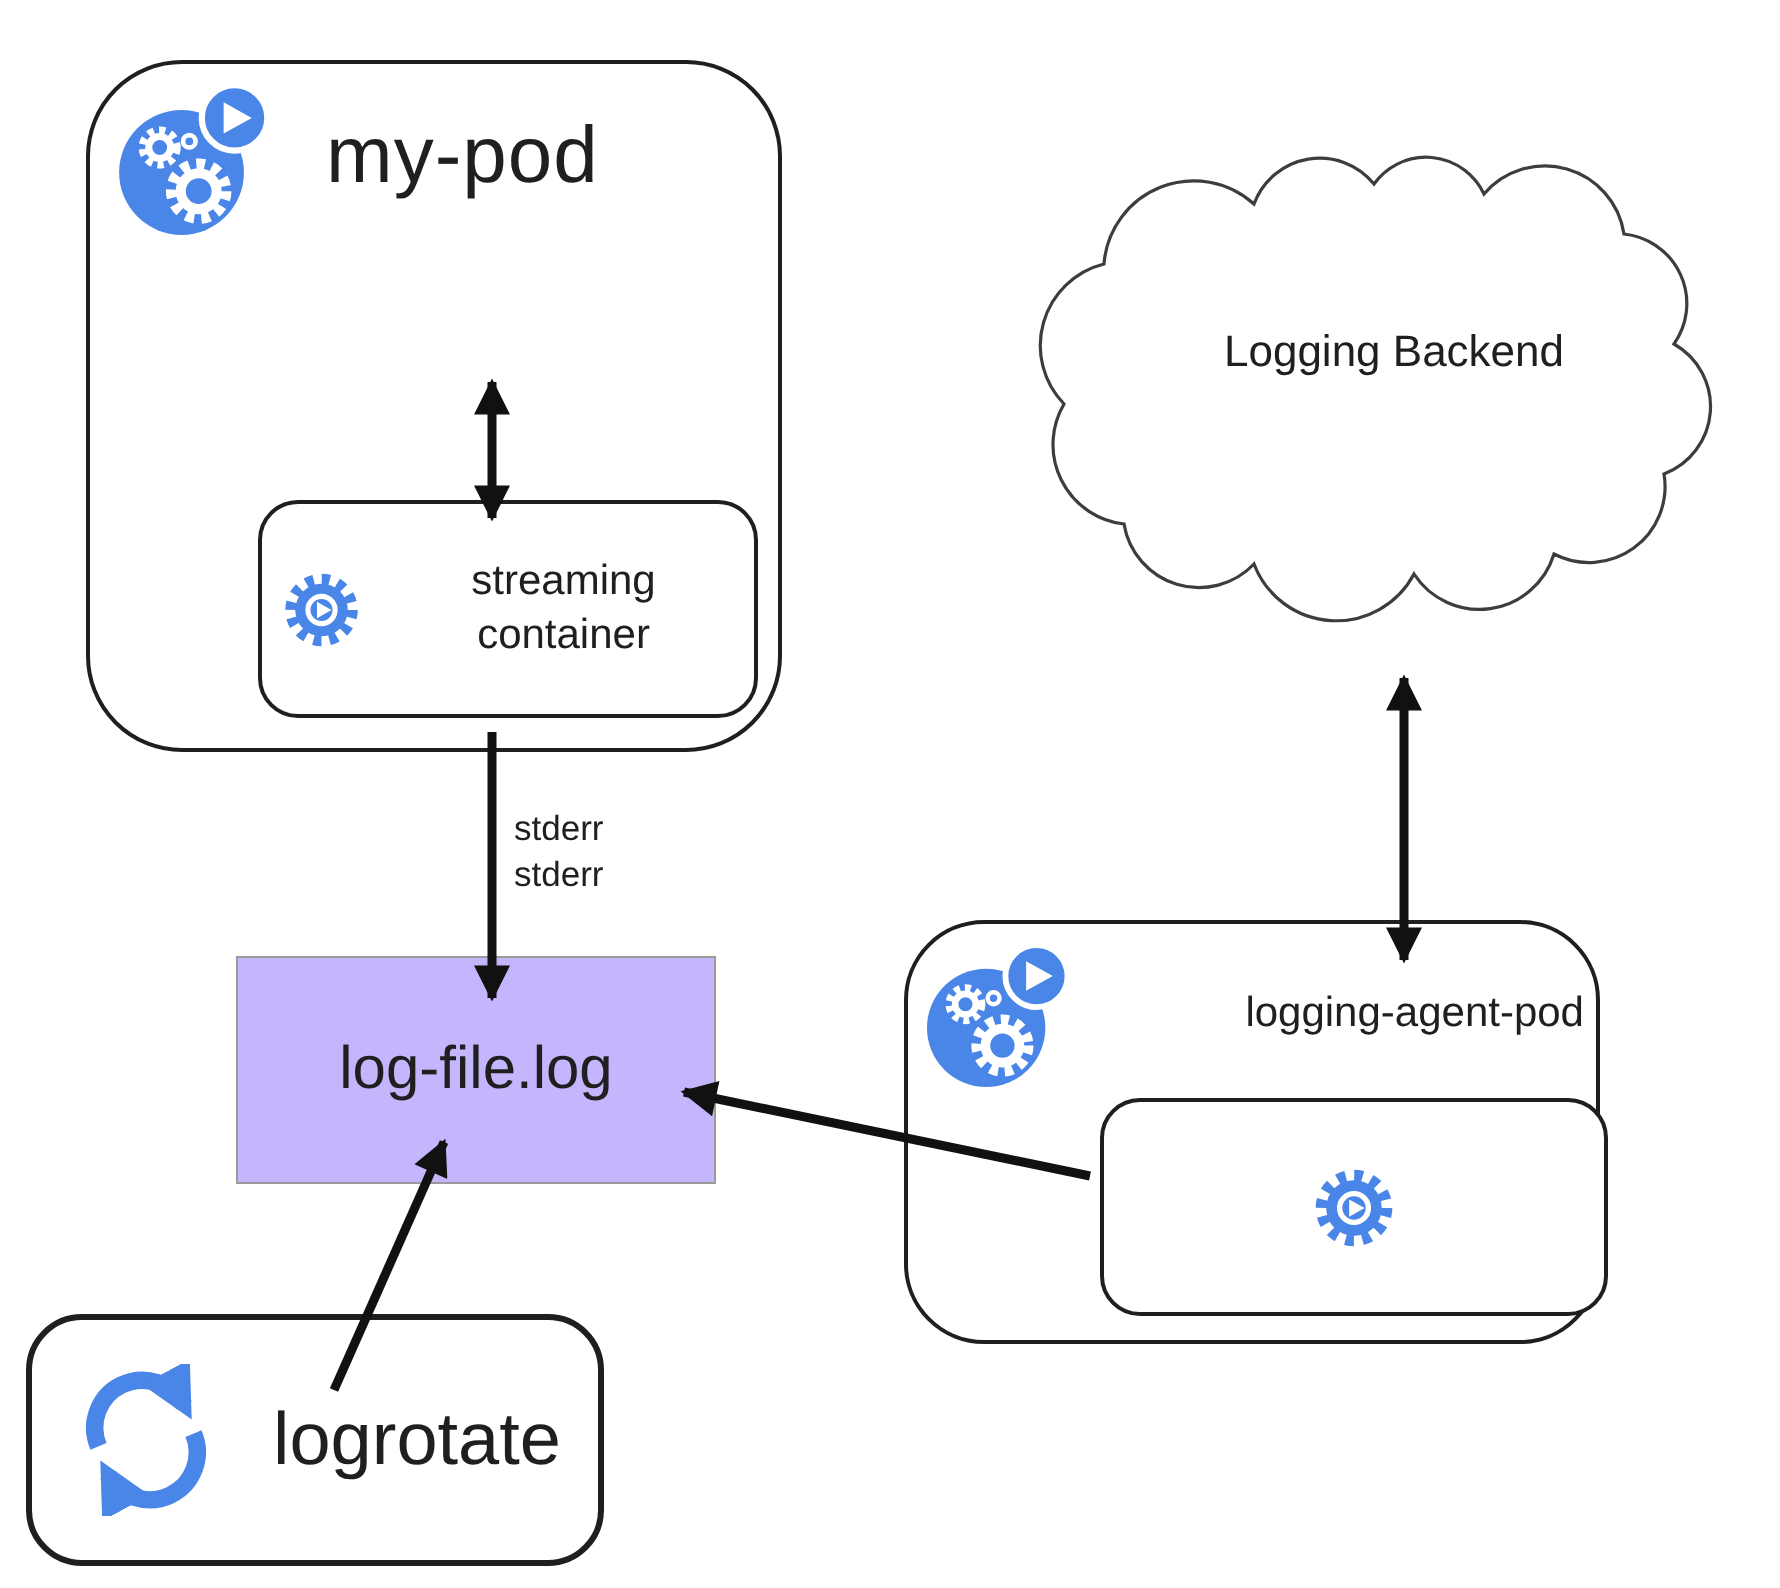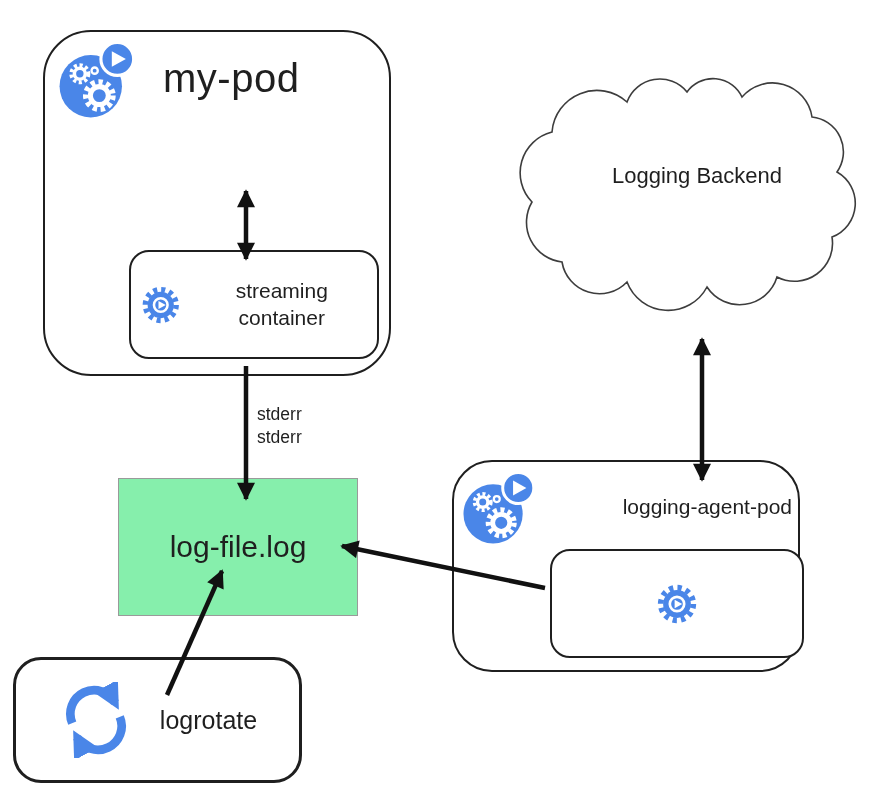--- a/index.html
+++ b/index.html
@@ -23,33 +23,33 @@
 
   
   #my-pod { left:43px; top:30px; width:348px; height:346px; border-radius:48px; }
   #my-pod .pod-icon-large { position:absolute; left:13px; top:9px; width:78px; height:78px; }
   #my-pod .pod-title { position:absolute; left:118px; top:24px; font-size:40px; letter-spacing:0.5px; }
   #app-container-box { position:absolute; left:84px; top:82px; width:230px; height:100px; }
   #streaming-container-box { position:absolute; left:84px; top:218px; width:230px; height:105px; }
 
   
   #log-file-box {
-    left:118px; top:478px; width:240px; height:138px;
-    background:#86efac; border:1.5px solid #9a9a9a;
+    left:118px; top:478px; width:240px; height:114px;
+    background:#c4b5fd; border:1.5px solid #9a9a9a;
     display:flex; align-items:center; justify-content:center; font-size:30px;
   }
 
   
   #logrotate-box {
     left:13px; top:657px; width:289px; height:126px; border-radius:28px;
     background:#fff; border:3px solid #1f1f1f;
     display:flex; align-items:center; justify-content:center; gap:26px;
   }
   #logrotate-box .sync-icon { width:76px; height:76px; flex:none; }
-  #logrotate-box .node-label { font-size:25px; }
+  #logrotate-box .node-label { font-size:37px; }
 
   
   #logging-agent-pod { left:452px; top:460px; width:348px; height:212px; border-radius:40px; }
   #logging-agent-pod .pod-icon-large { position:absolute; left:8px; top:9px; width:74px; height:74px; }
   #logging-agent-pod .pod-title-small {
     position:absolute; left:98px; top:33px; width:240px; text-align:right; font-size:21px;
   }
   #logging-agent-box { position:absolute; left:96px; top:87px; width:234px; height:105px; }
 
   

